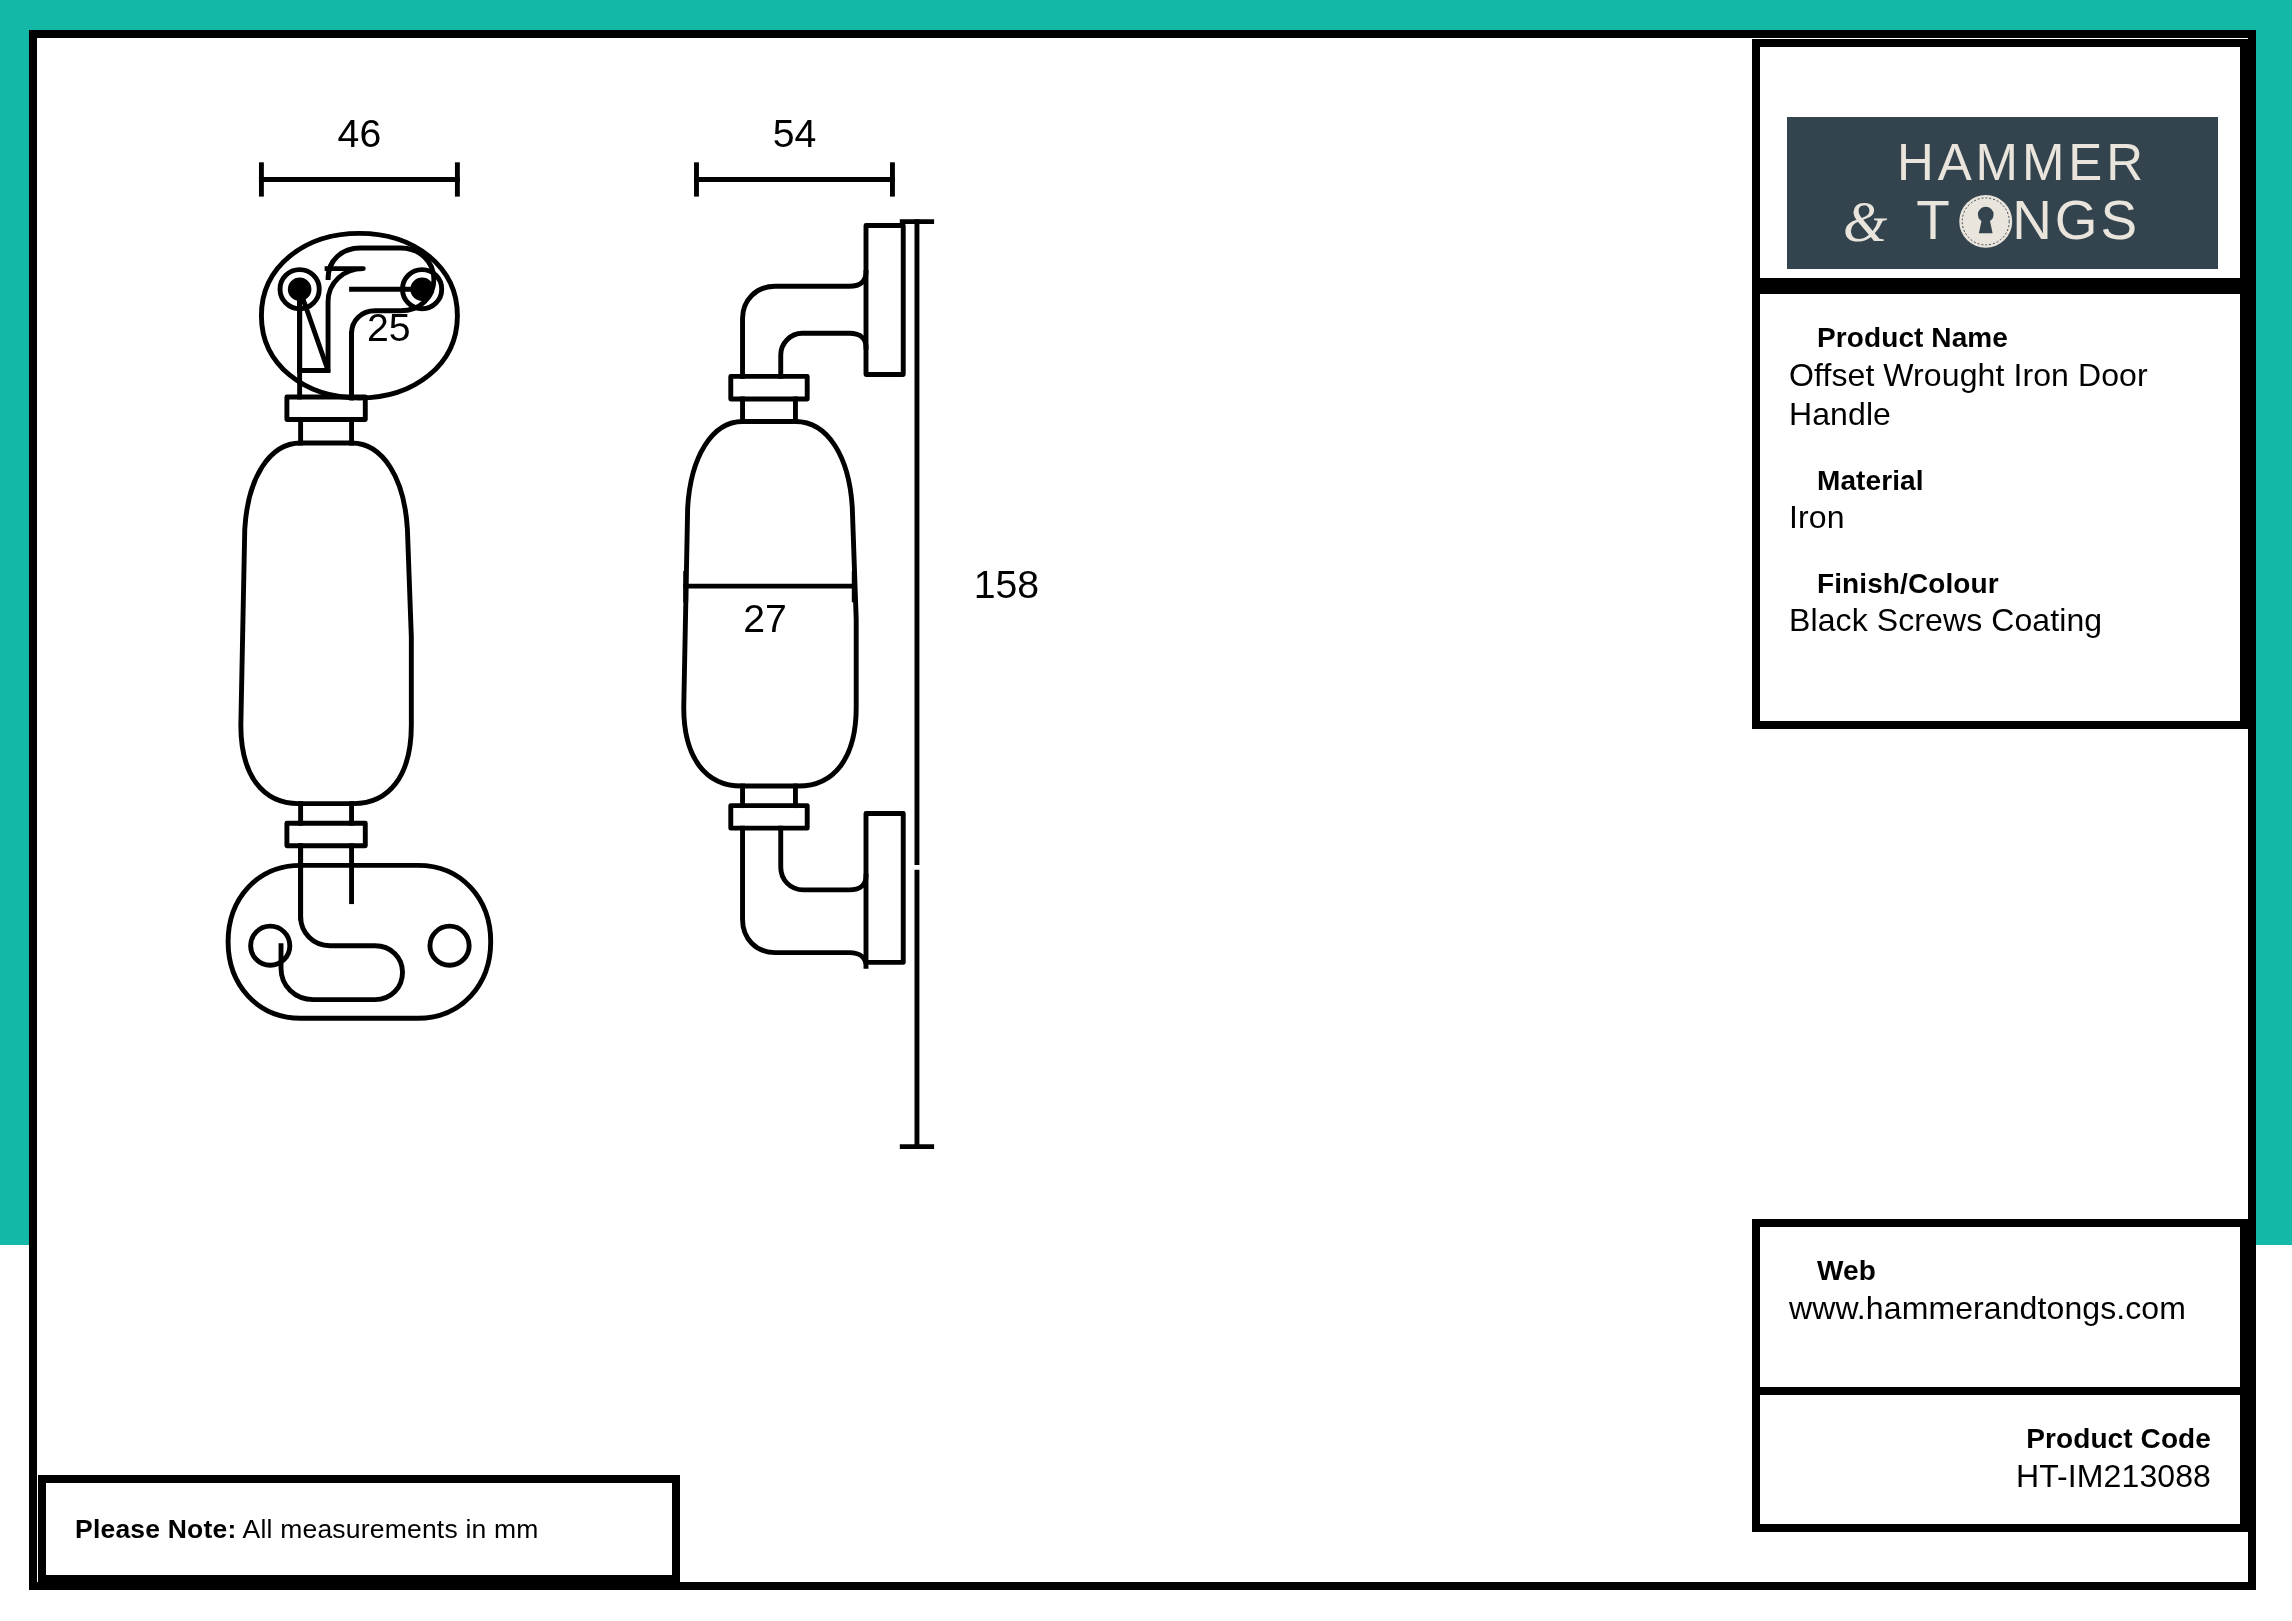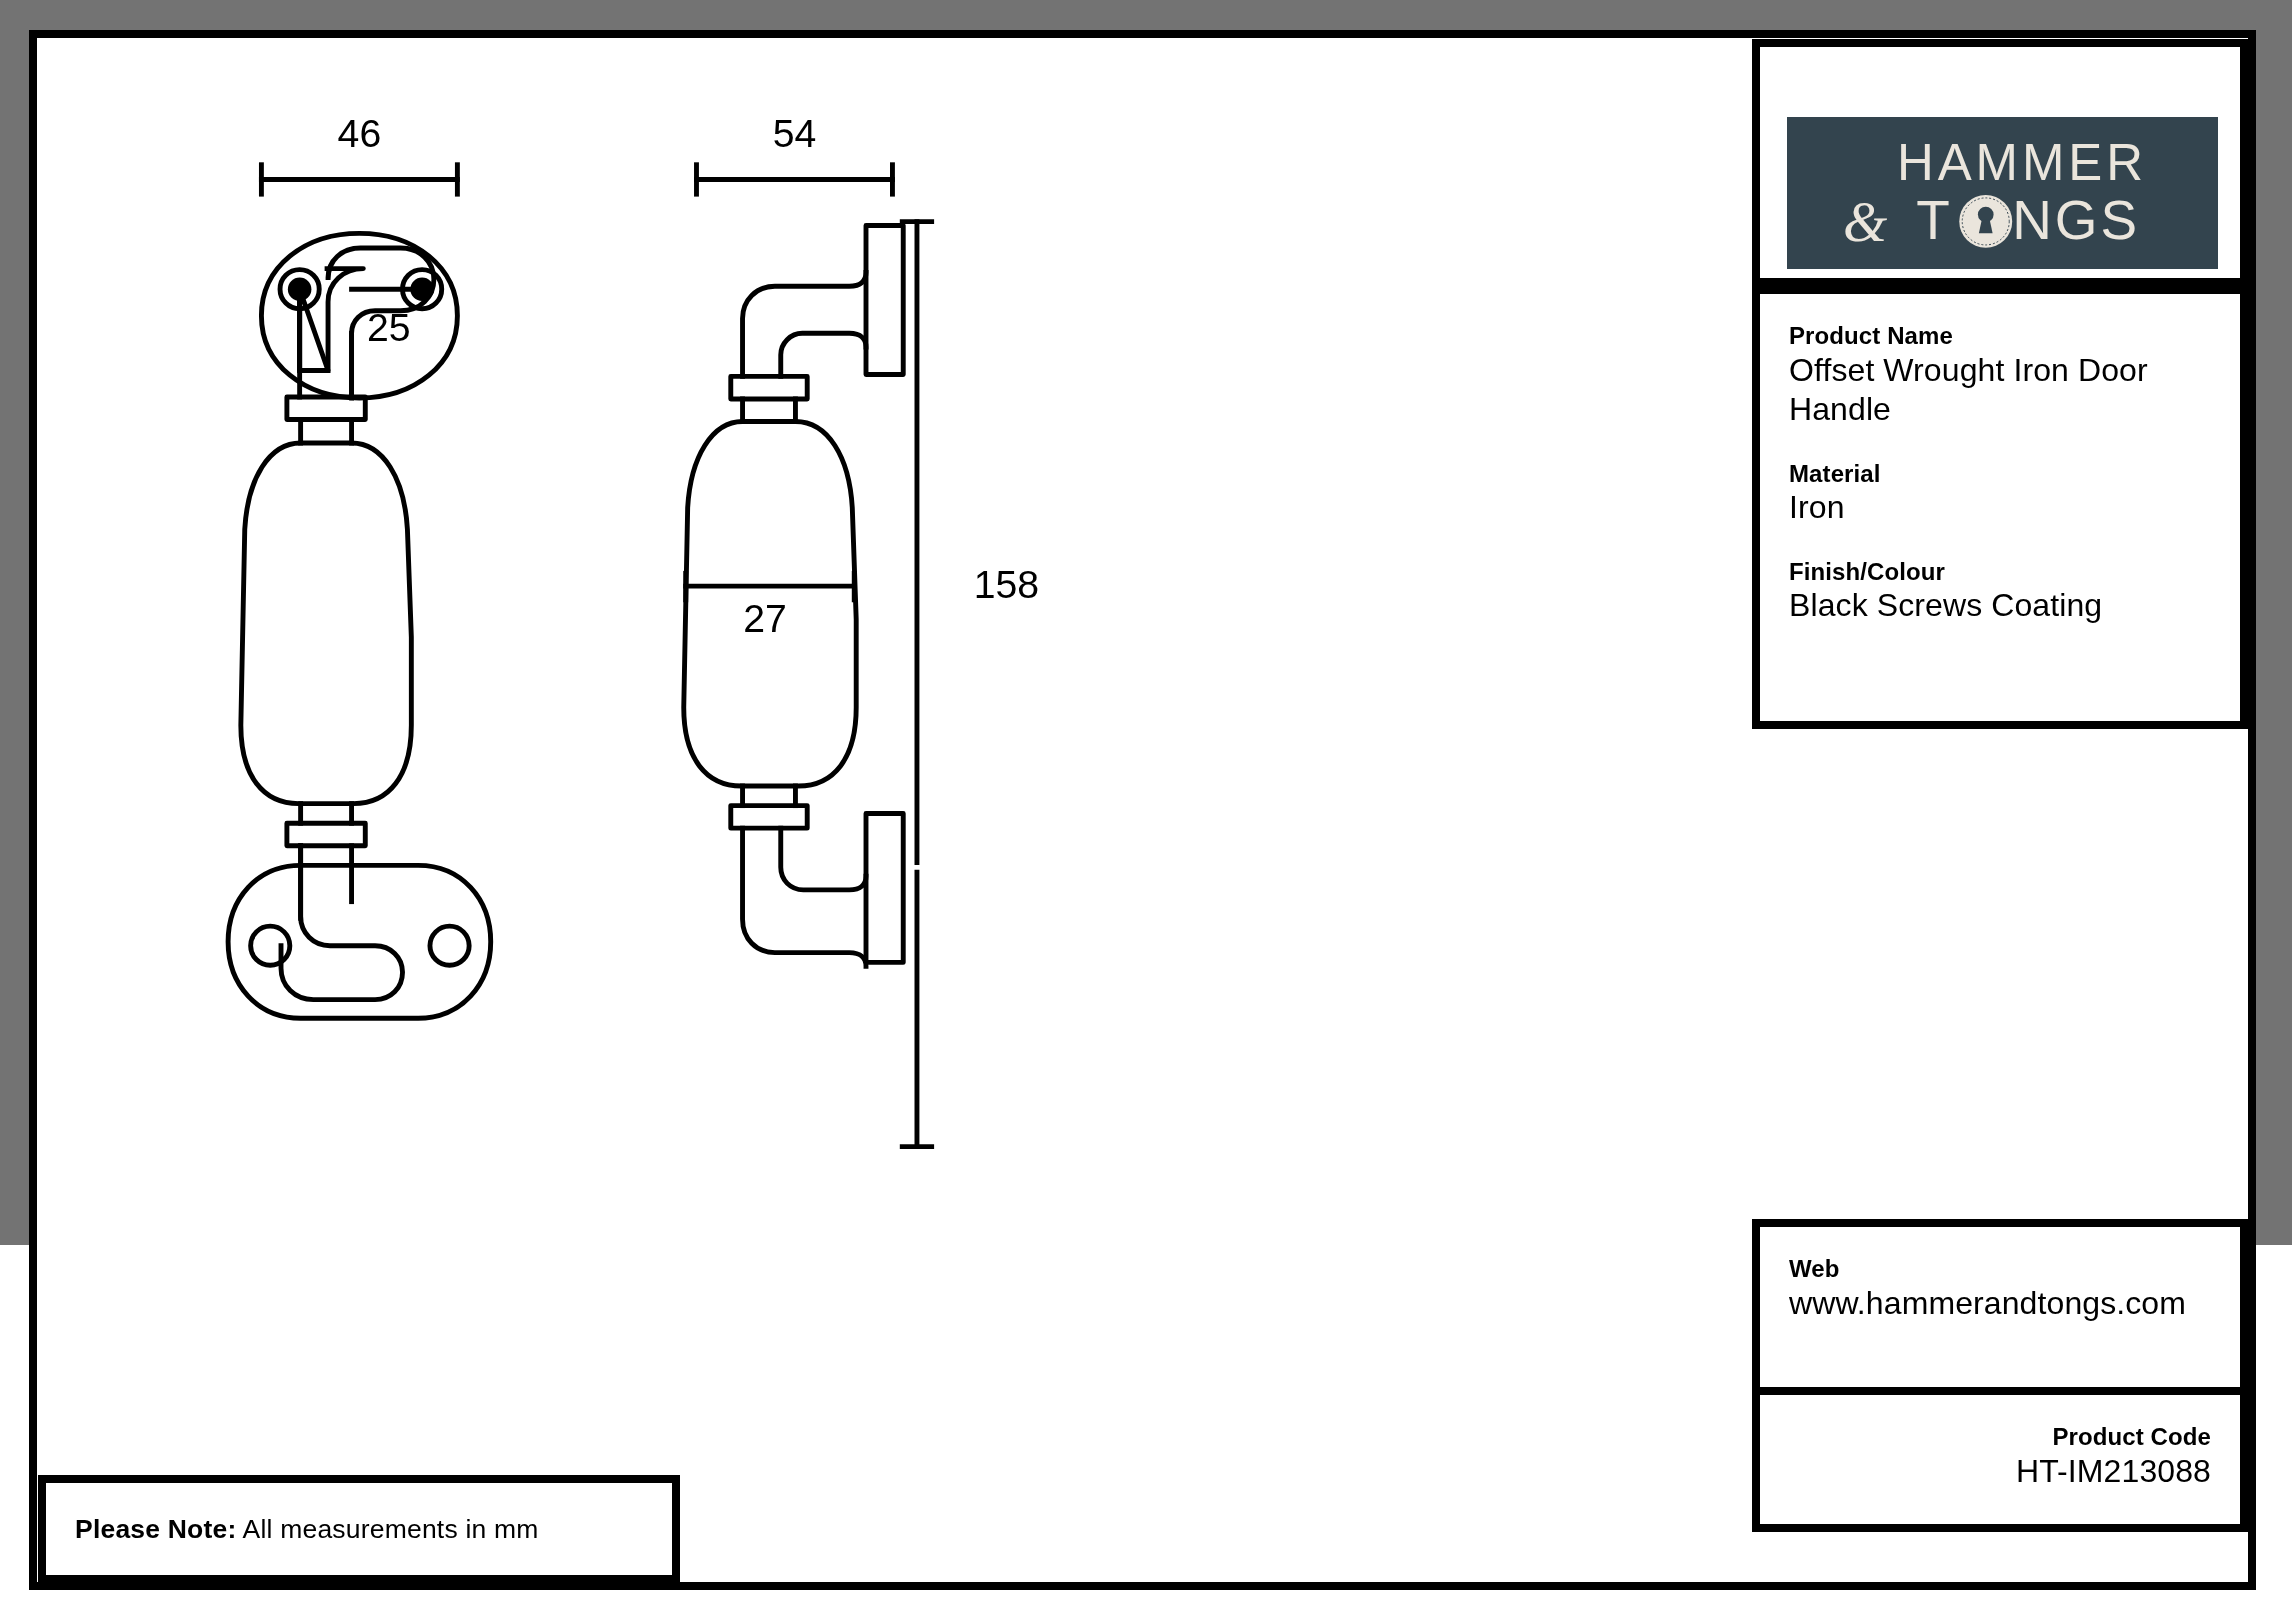--- a/index.html
+++ b/index.html
@@ -14,21 +14,21 @@
     font-family: "Liberation Sans", sans-serif;
     overflow: hidden;
     position: relative;
   }
 
   
   #sheet {
     position: absolute;
     left: 0; top: 0;
     width: 2293px; height: 1245px;
-    background: #737373;
+    background: #14b8a6;
   }
   #outer-frame {
     position: absolute;
     left: 29px; top: 30px;
     width: 2227px; height: 1560px;
     border: 8.8px solid #000000;
     box-sizing: border-box;
     background: #ffffff;
   }
 
@@ -85,25 +85,26 @@
   #panel-logo      { top: 0px;    height: 247px; }
   #panel-details   { top: 247px;  height: 443px; }
   #panel-pack      { top: 690px;  height: 490px; }
   #panel-contact   { top: 1180px; height: 218px; }
   #panel-code      { top: 1348px; height: 145px; text-align: right; }
 
   .panel-inner {
     padding: 27.4px 29px 0 29px;
   }
   .field-label {
-    font-size: 24px;
+    font-size: 28px;
     font-weight: 700;
     color: #000000;
     line-height: 1.22;
     letter-spacing: 0.1px;
+    margin-left: 28px;
   }
   .field-value {
     font-size: 32px;
     font-weight: 400;
     color: #000000;
     line-height: 1.24;
     letter-spacing: 0.1px;
   }
   .field-block { margin-bottom: 29px; }
   .field-block:last-child { margin-bottom: 0; }

